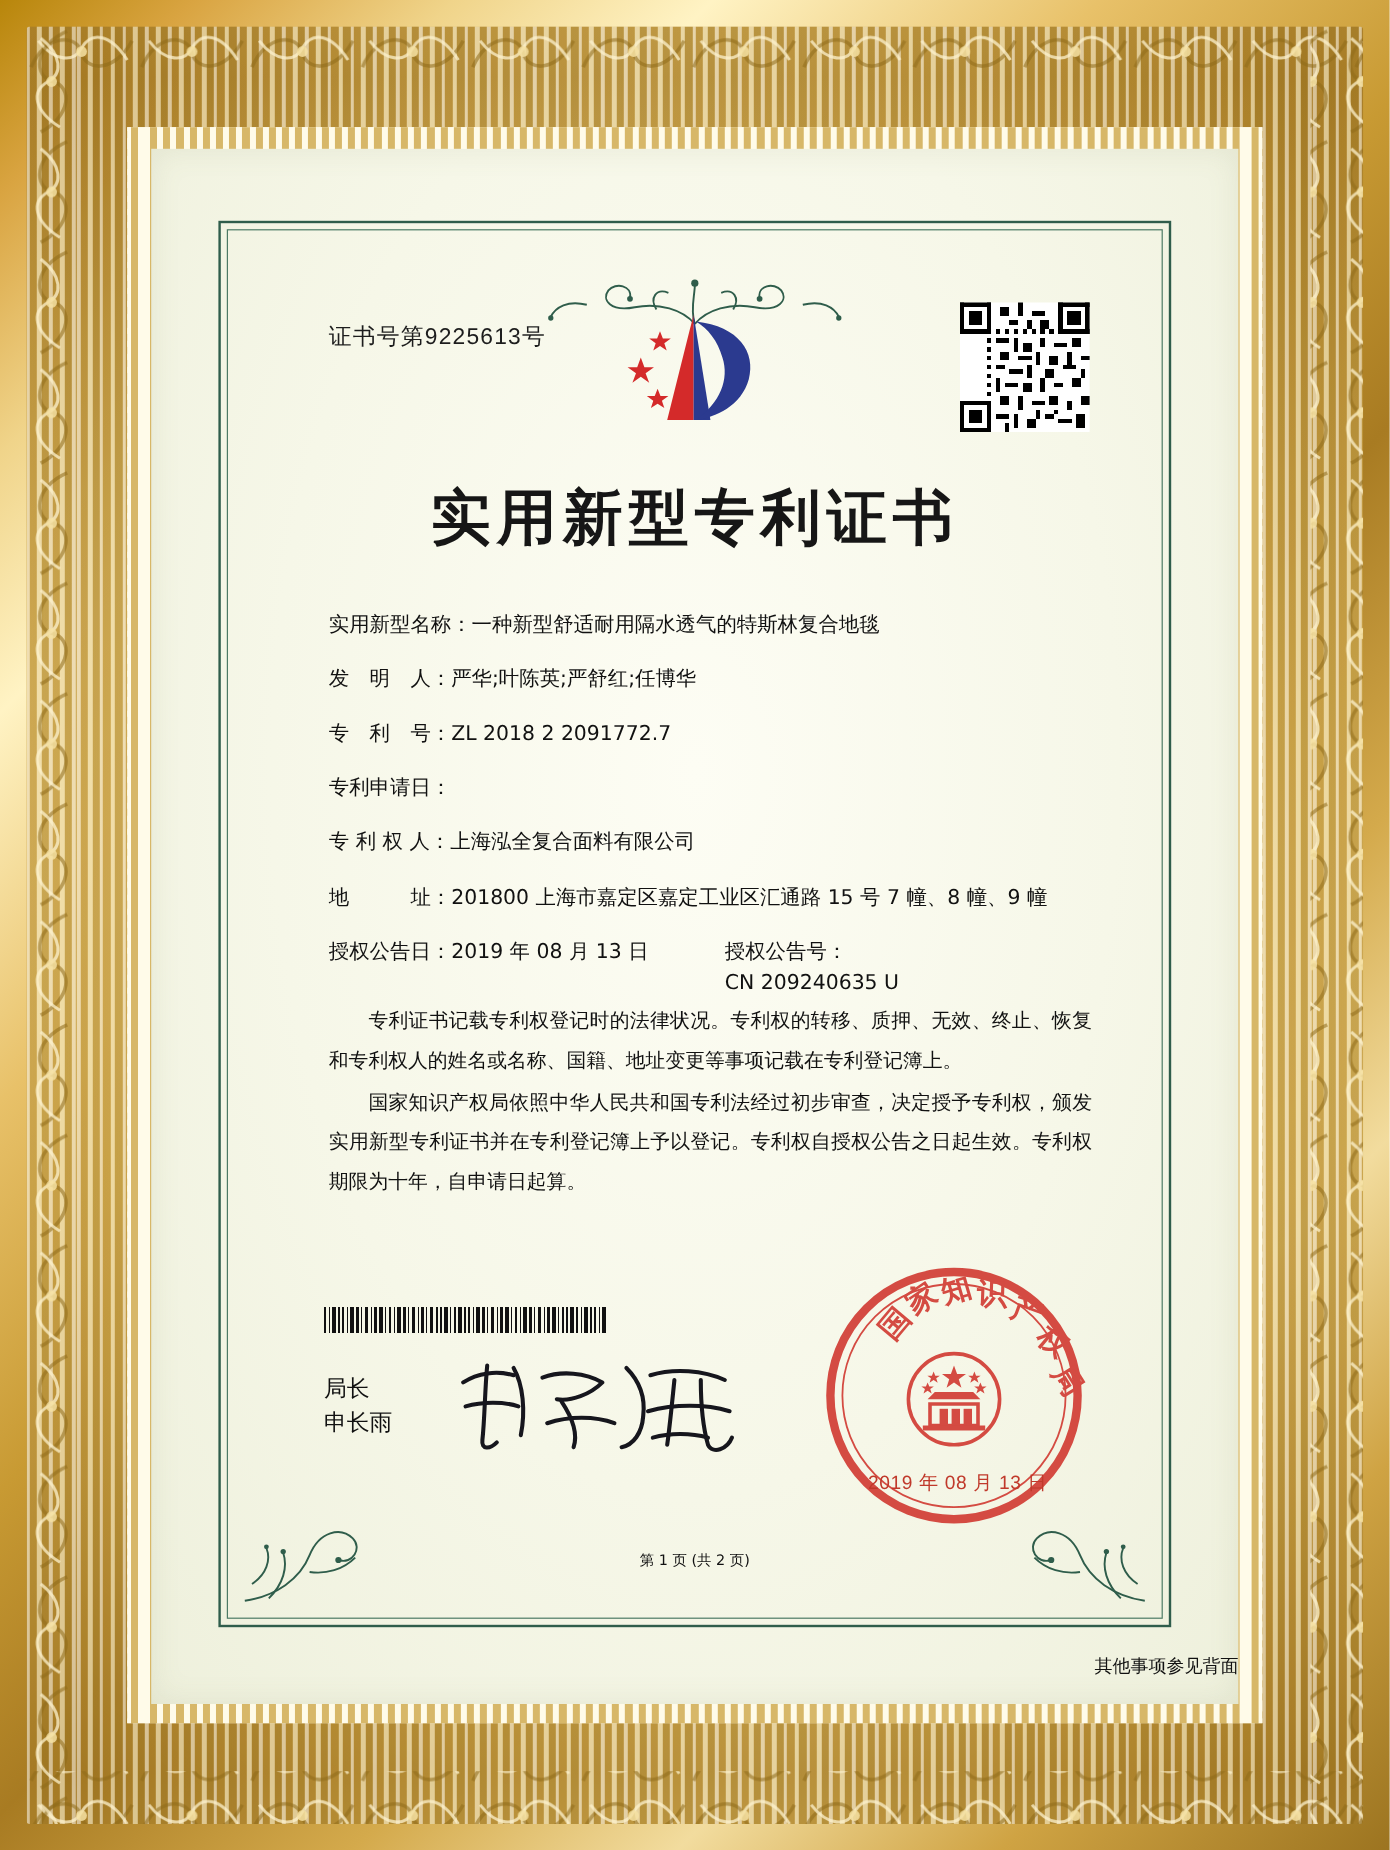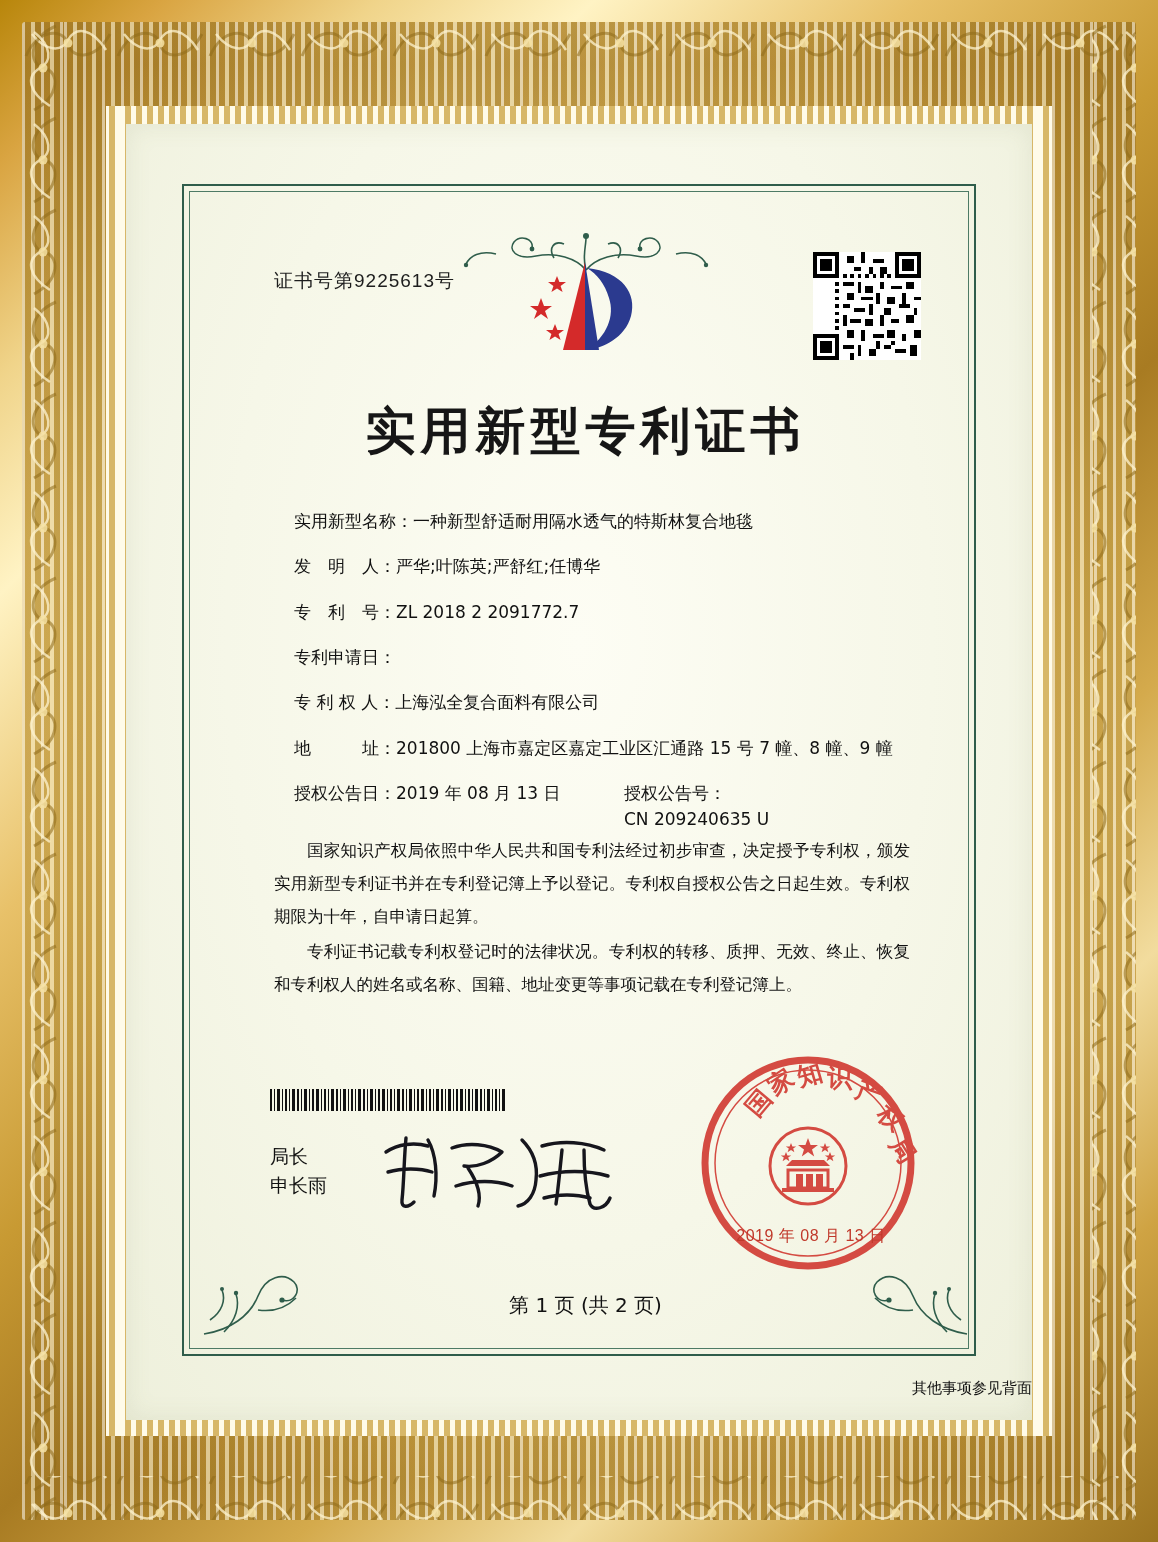--- a/index.html
+++ b/index.html
@@ -102,21 +102,21 @@
     position: absolute;
     width: 130px; height: 90px;
   }
   #floral-bl { left: 18px; bottom: 16px; }
   #floral-br { right: 18px; bottom: 16px; transform: scaleX(-1); }
 
   
   #content {
     position: absolute;
     left: 56px; top: 60px;
-    width: 794px; height: 1172px; padding-left: 13px;
+    width: 794px; height: 1172px;
   }
 
   #cert-no {
     position: absolute;
     left: 92px; top: 84px;
     font-size: 19px;
     color: #1d1d1d;
     letter-spacing: 1px;
     font-family: "Liberation Sans", sans-serif;
   }
@@ -147,21 +147,20 @@
   }
 
   #fields {
     position: absolute;
     left: 92px;
     top: 324px;
     width: 640px;
     font-size: 17.5px;
     color: #111;
     line-height: 1.55;
-    margin-left: 20px;
   }
   .field-row {
     display: flex;
     align-items: flex-start;
     margin-bottom: 19px;
   }
   .field-label {
     flex: 0 0 auto;
     white-space: pre;
     font-family: "DejaVu Sans", "Liberation Sans", sans-serif;
@@ -237,21 +236,21 @@
     color: #c0392b;
     font-family: "Liberation Sans", sans-serif;
     letter-spacing: 0.5px;
   }
 
   #page-no {
     position: absolute;
     left: 0; right: 0;
     top: 1108px;
     text-align: center;
-    font-size: 20px;
+    font-size: 12px;
     color: #111;
     font-family: "DejaVu Sans", "Liberation Sans", sans-serif;
   }
 
   #footnote {
     position: absolute;
     left: 0; right: 0;
     top: 1250px;
     text-align: right;
     font-size: 15px;
@@ -471,22 +470,22 @@
             <span class="field-value">2019 年 08 月 13 日</span>
           </span>
           <span class="pub-right">
             <span class="field-label">授权公告号：</span>
             <span class="field-value">CN 209240635 U</span>
           </span>
         </div>
       </div>
 
       <div id="paragraphs">
+        <p>专利证书记载专利权登记时的法律状况。专利权的转移、质押、无效、终止、恢复和专利权人的姓名或名称、国籍、地址变更等事项记载在专利登记簿上。</p>
         <p>国家知识产权局依照中华人民共和国专利法经过初步审查，决定授予专利权，颁发实用新型专利证书并在专利登记簿上予以登记。专利权自授权公告之日起生效。专利权期限为十年，自申请日起算。</p>
-        <p>专利证书记载专利权登记时的法律状况。专利权的转移、质押、无效、终止、恢复和专利权人的姓名或名称、国籍、地址变更等事项记载在专利登记簿上。</p>
       </div>
 
       <svg id="barcode" viewBox="0 0 238 22" shape-rendering="crispEdges">
         <g fill="#111">
           <rect x="0" y="0" width="2" height="22"></rect>
             <rect x="4" y="0" width="1" height="22"></rect>
           <rect x="7" y="0" width="3" height="22"></rect>
             <rect x="12" y="0" width="1" height="22"></rect>
           <rect x="15" y="0" width="2" height="22"></rect>
             <rect x="19" y="0" width="1" height="22"></rect>

